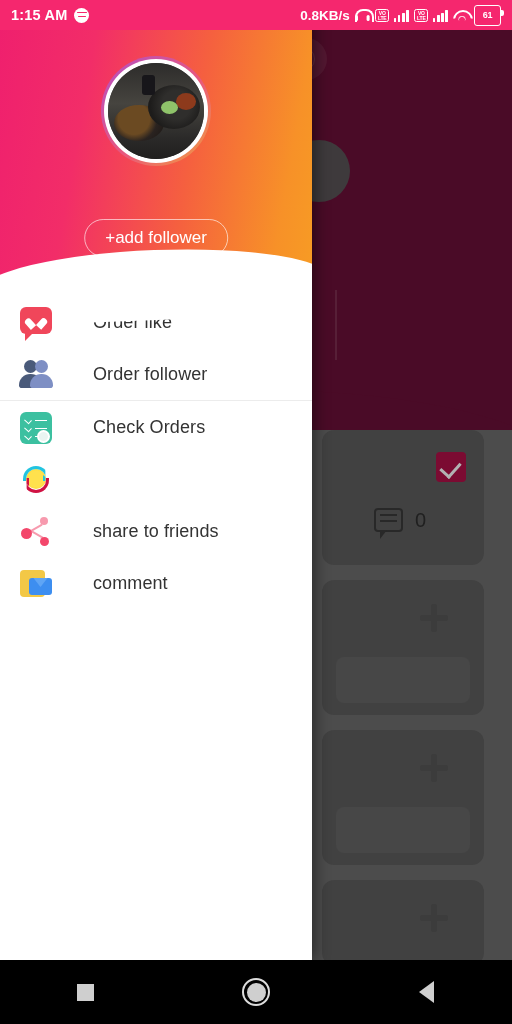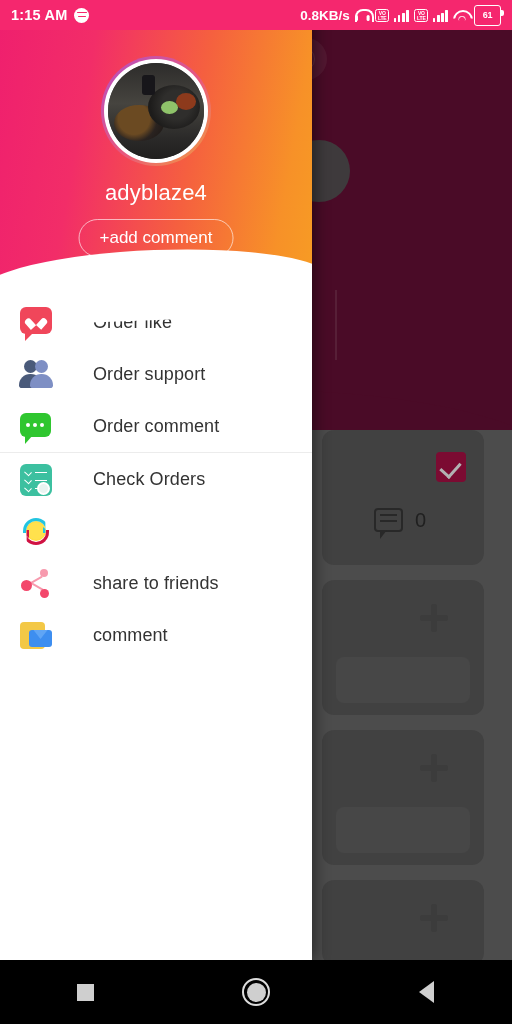--- a/index.html
+++ b/index.html
@@ -333,23 +333,22 @@
             <div class="av-table"></div>
             <div class="av-p1"></div>
             <div class="av-p2"></div>
             <div class="av-r"></div>
             <div class="av-g"></div>
             <div class="av-c"></div>
           </div>
         </div>
       </div>
 
-      <div class="dr-username">adyblaze4</div>
-
-      <div class="dr-addacct">+add comment</div>
+
+      <div class="dr-addacct">+add follower</div>
 
       <div class="dr-curve"></div>
     </div>
 
     <div class="menu">
 
       <div class="menu-group">
         <div class="menu-item">
           <div class="mi-icon">
             <div class="ic-like">
@@ -364,29 +363,21 @@
               <div class="p back">
                   <div class="hd"></div>
                   <div class="bd"></div>
                 </div>
               <div class="p front">
                   <div class="hd"></div>
                   <div class="bd"></div>
                 </div>
             </div>
           </div>
-          <span class="mi-label">Order support</span>
-        </div>
-        <div class="menu-item">
-          <div class="mi-icon">
-            <div class="ic-cmt">
-                <div class="d"></div>
-              </div>
-          </div>
-          <span class="mi-label">Order comment</span>
+          <span class="mi-label">Order follower</span>
         </div>
       </div>
 
       <div class="menu-group">
         <div class="menu-item">
           <div class="mi-icon">
             <div class="ic-chk">
               <div class="row r1">
                   <i></i>
                   <b></b>

